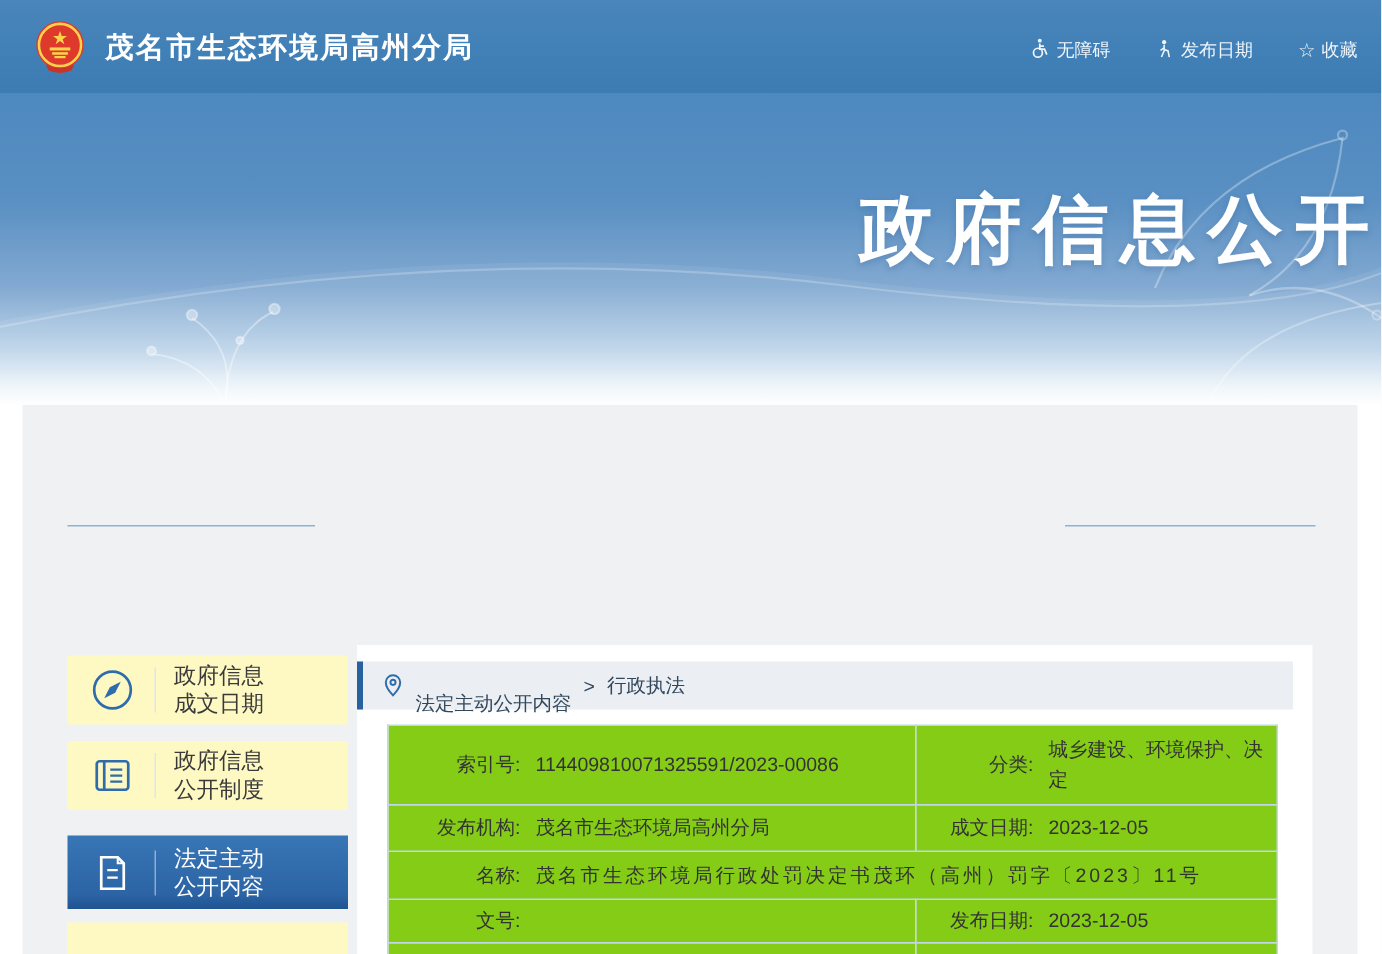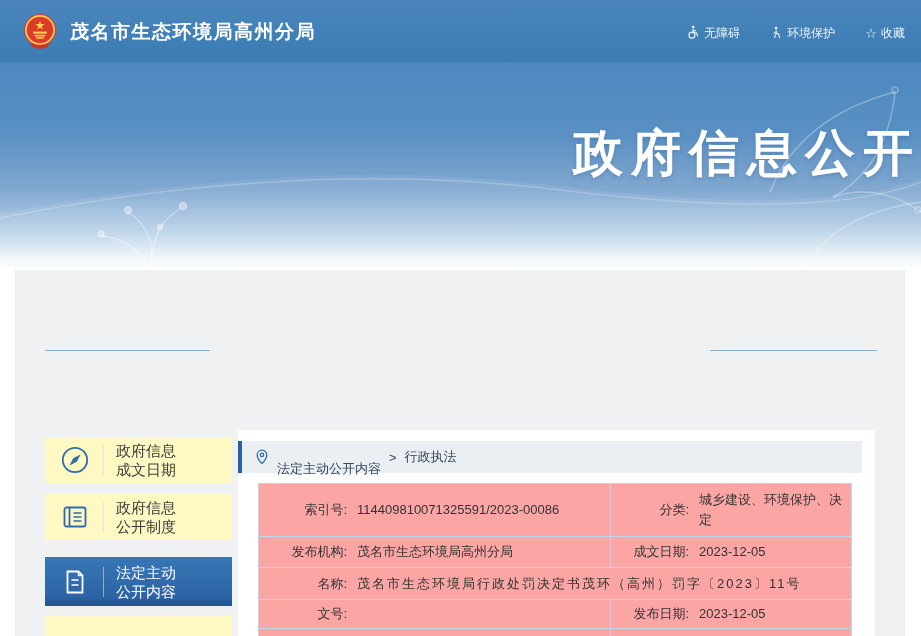--- a/index.html
+++ b/index.html
@@ -77,21 +77,21 @@
   .breadcrumb .pin { width:14px; height:16px; margin-right:8px; flex-shrink:0; }
   .breadcrumb a { color:#33475b; text-decoration:none; cursor:pointer;margin-top:24px; }
   .breadcrumb .sep { margin:0 8px; color:#33475b; }
   
   .detail-table {
     position:absolute; left:20px; top:53px; width:593px;
     border-collapse:collapse; table-layout:fixed;
   }
   .detail-table td {
     border:1px solid #c0d6ea; padding:0 8px; vertical-align:middle;
-    font-size:13px; color:#333; background:#fca5a5;
+    font-size:13px; color:#333; background:#84cc16;
   }
   .cell { display:flex; align-items:center; }
   .f-label { flex-shrink:0; text-align:right; margin-right:10px; color:#333; }
   .f-label.w80 { width:80px; }
   .f-label.w70 { width:70px; }
   .f-value { flex:1; line-height:20px; }
   .f-value.spaced { letter-spacing:2px; }
 </style>
 </head>
 <body>
@@ -125,21 +125,21 @@
       </a>
       <a class="top-link">
         <span>
           <svg viewBox="0 0 16 16" width="13" height="13" fill="none" stroke="#eef5fb" stroke-width="1.3">
             <circle cx="7.5" cy="2.6" r="1.7" fill="#eef5fb" stroke="none"></circle>
             <path d="M7.5 4.8 v5 l-2.2 5"></path>
             <path d="M7.5 7.2 l-3 2.2"></path>
             <path d="M7.5 8.6 l3.2 1.2 1 5"></path>
           </svg>
         </span>
-        <span>环境保护</span>
+        <span>发布日期</span>
       </a>
       <a class="top-link">
         <span class="star-glyph">☆</span>
         <span>收藏</span>
       </a>
     </nav>
   </header>
 
   <div class="banner">
     <svg class="banner-deco" width="921" height="208" viewBox="0 0 921 208">

